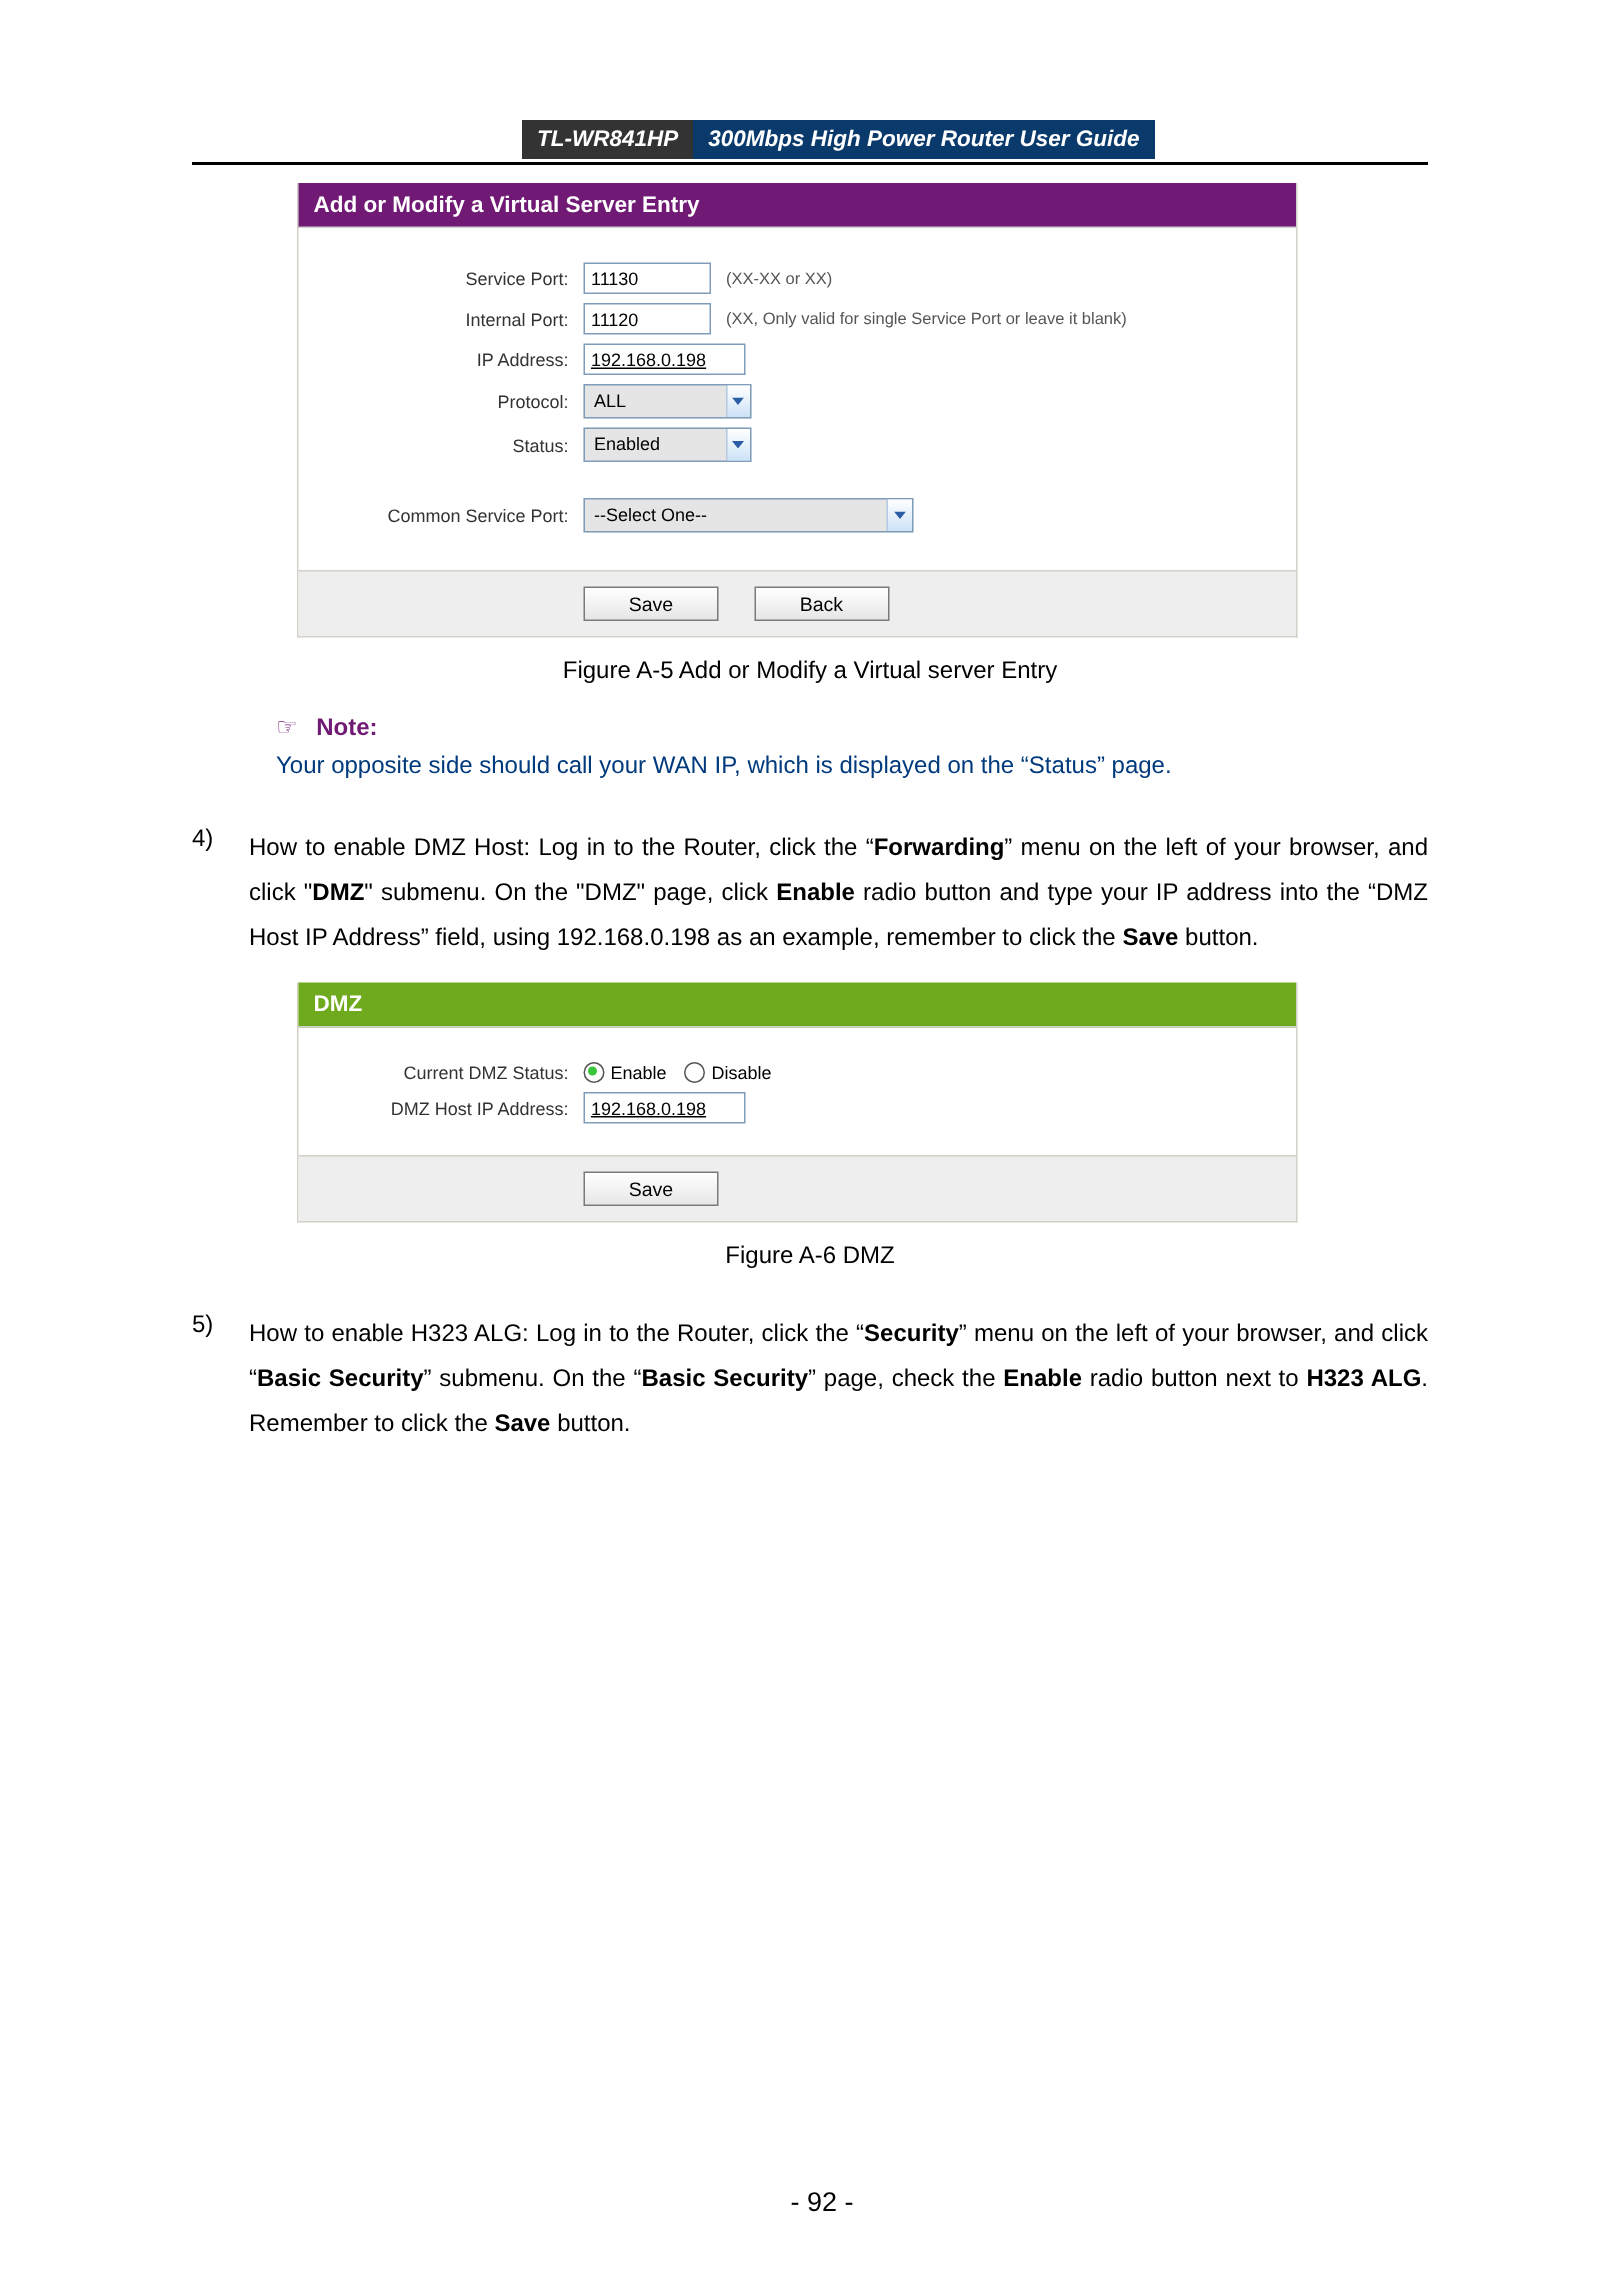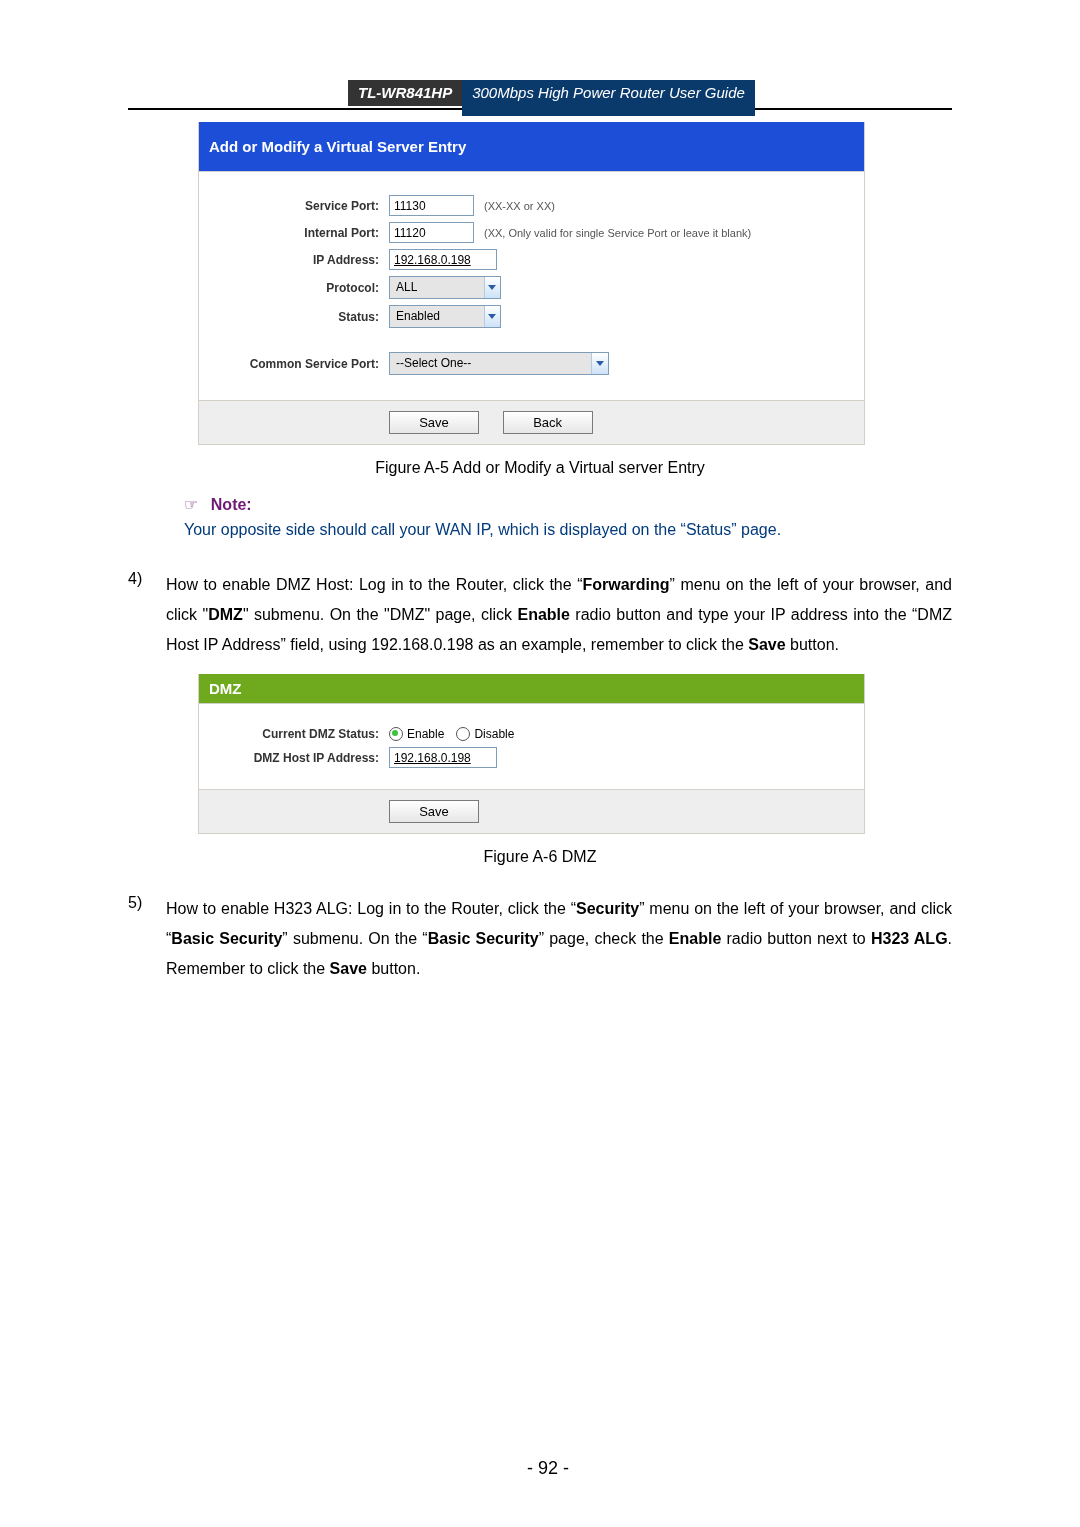--- a/index.html
+++ b/index.html
@@ -33,60 +33,60 @@
     padding:0 10px;
     height:26px;
     line-height:26px;
     font-style:italic;
     text-align:center;
   }
   .tb-guide{
     display:inline-block;
     background:#0a3a6b;
     color:#fff;
-    font-weight:normal;
+    font-weight:bold;
     font-size:15px;
     padding:0 10px;
-    height:36px;
+    height:26px;
     line-height:26px;
     font-style:italic;
   }
   .hr-top{
     margin:2px 0 0 0;
     border:0;
     border-top:2px solid #000;
   }
   
   .panel{
     margin:12px 0 0 70px;
     width:665px;
     border:1px solid #d4d0c8;
     border-top:0;
     background:#fff;
     font-size:13px;
   }
   .panel .hdr{
-    background:#1d4ed8;
+    background:#701a75;
     color:#fff;
     font-weight:bold;
-    padding:16px 10px;
+    padding:6px 10px;
     font-size:15px;
     border-bottom:1px solid #cfcfcf;
   }
   .panel .gap{height:20px;}
   .row{
     display:flex;
     align-items:center;
     padding:3px 0;
   }
   .lbl{
     width:180px;
     text-align:right;
     padding-right:10px;
-    font-weight:bold;
+    font-weight:normal;
     font-size:12px;
     color:#333;
   }
   .inp{
     border:1px solid #7f9db9;
     height:19px;
     font-size:12px;
     padding:0 4px;
     background:#fff;
   }

